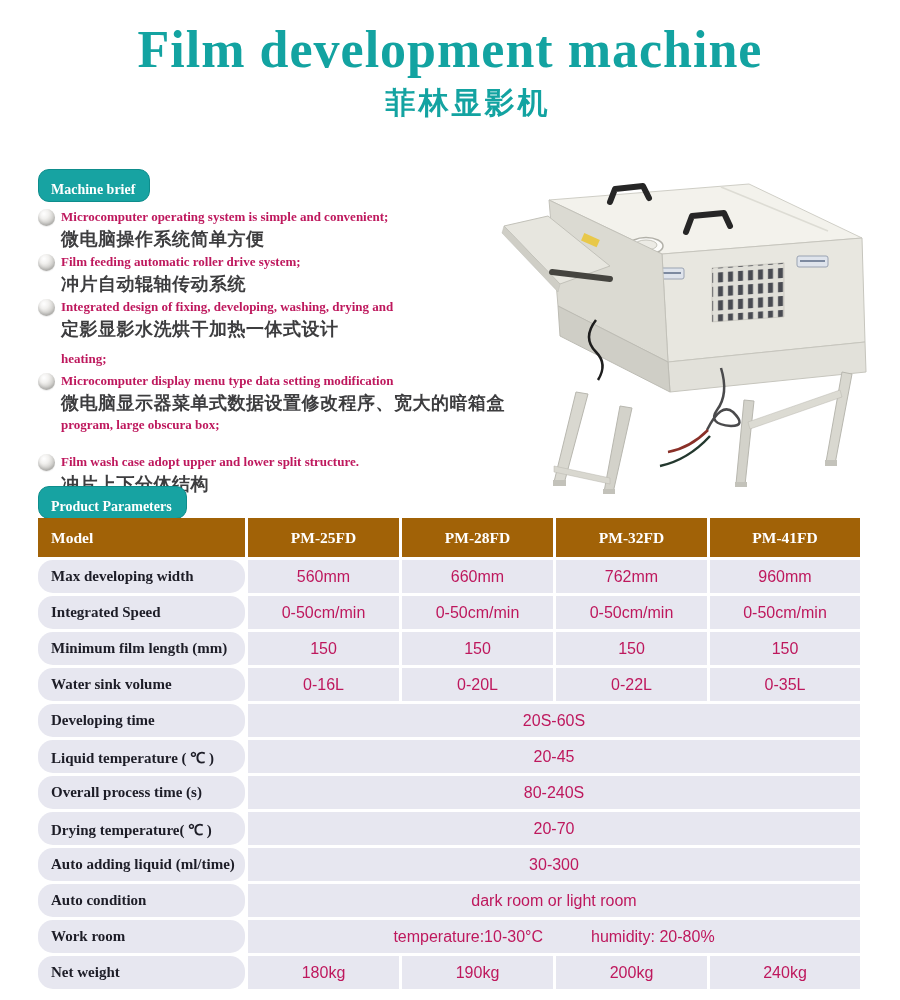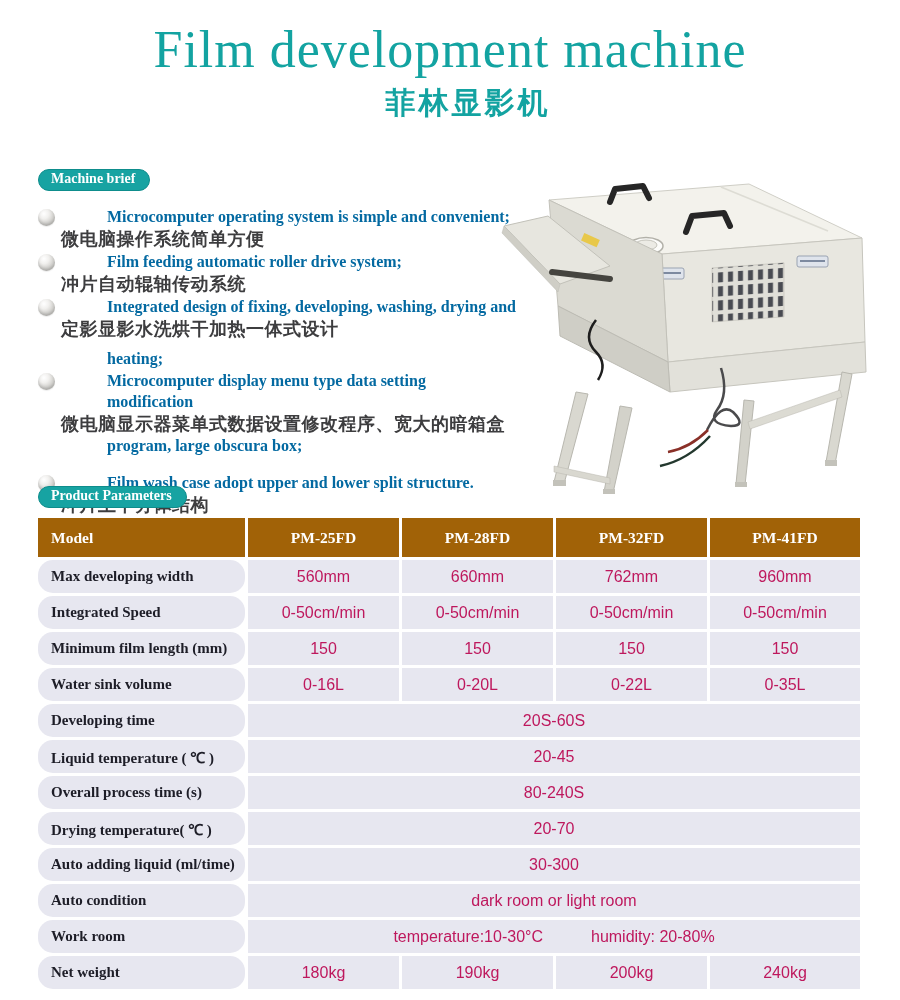--- a/index.html
+++ b/index.html
@@ -7,60 +7,59 @@
   .page {
     position:relative; width:900px; height:1000px;
     background:#ffffff; overflow:hidden;
     font-family:"Liberation Sans", sans-serif;
   }
   
   .title {
     position:absolute; top:20px; left:0; width:100%;
     text-align:center;
     font-family:"Liberation Serif", serif;
-    font-weight:normal; font-size:52px; letter-spacing:1px;
+    font-weight:bold; font-size:52px; letter-spacing:1px;
     color:#13a3a1;
   }
   .subtitle {
     position:absolute; top:83px; left:0; width:100%;
     text-align:center;
     font-family:"DejaVu Sans", sans-serif;
     font-weight:bold; font-size:30px; letter-spacing:3px;
     color:#13a3a1;
     padding-left:36px;
   }
   
   .badge {
     display:inline-block;
     background:#17a3a2; color:#ffffff;
     border:1px solid #0e8d8c;
     font-family:"Liberation Serif", serif;
     font-weight:bold; font-size:14px;
-    padding:1px 14px 3px 12px;
+    padding:12px 14px 3px 12px;
     border-radius:11px;
     white-space:nowrap;
   }
   .brief-badge   { position:absolute; top:169px; left:38px; }
   .params-badge  { position:absolute; top:486px; left:38px; }
   
   .brief-list { position:absolute; top:206px; left:38px; width:478px; }
   .brief-item { display:flex; align-items:flex-start; margin-bottom:1px; }
   .brief-item.gap-top { margin-top:16px; }
   .pearl {
     flex:0 0 17px; width:17px; height:17px; border-radius:50%;
     margin:3px 6px 0 0;
     background:radial-gradient(circle at 35% 28%, #ffffff 0%, #f1f0ee 30%, #c6c5c1 72%, #e8e7e3 100%);
     box-shadow: inset 0 -2px 3px rgba(90,90,90,0.25), 0 1px 1px rgba(0,0,0,0.08);
   }
   .brief-lines { flex:1; }
   .line-en {
     font-family:"Liberation Serif", serif;
-    font-weight:bold; font-size:16px; line-height:21px;
-    color:#0369a1;
-    margin-left:46px;
+    font-weight:bold; font-size:13px; line-height:21px;
+    color:#be185d;
   }
   .line-cn {
     font-family:"DejaVu Sans", sans-serif;
     font-weight:600; font-size:18px; line-height:23px;
     color:#3d3d3f; letter-spacing:0.5px;
   }
   .line-gap { margin-top:8px; }
   
   .machine-wrap { position:absolute; top:160px; left:496px; width:404px; height:340px; }
   .machine-wrap svg { width:100%; height:100%; display:block; }

